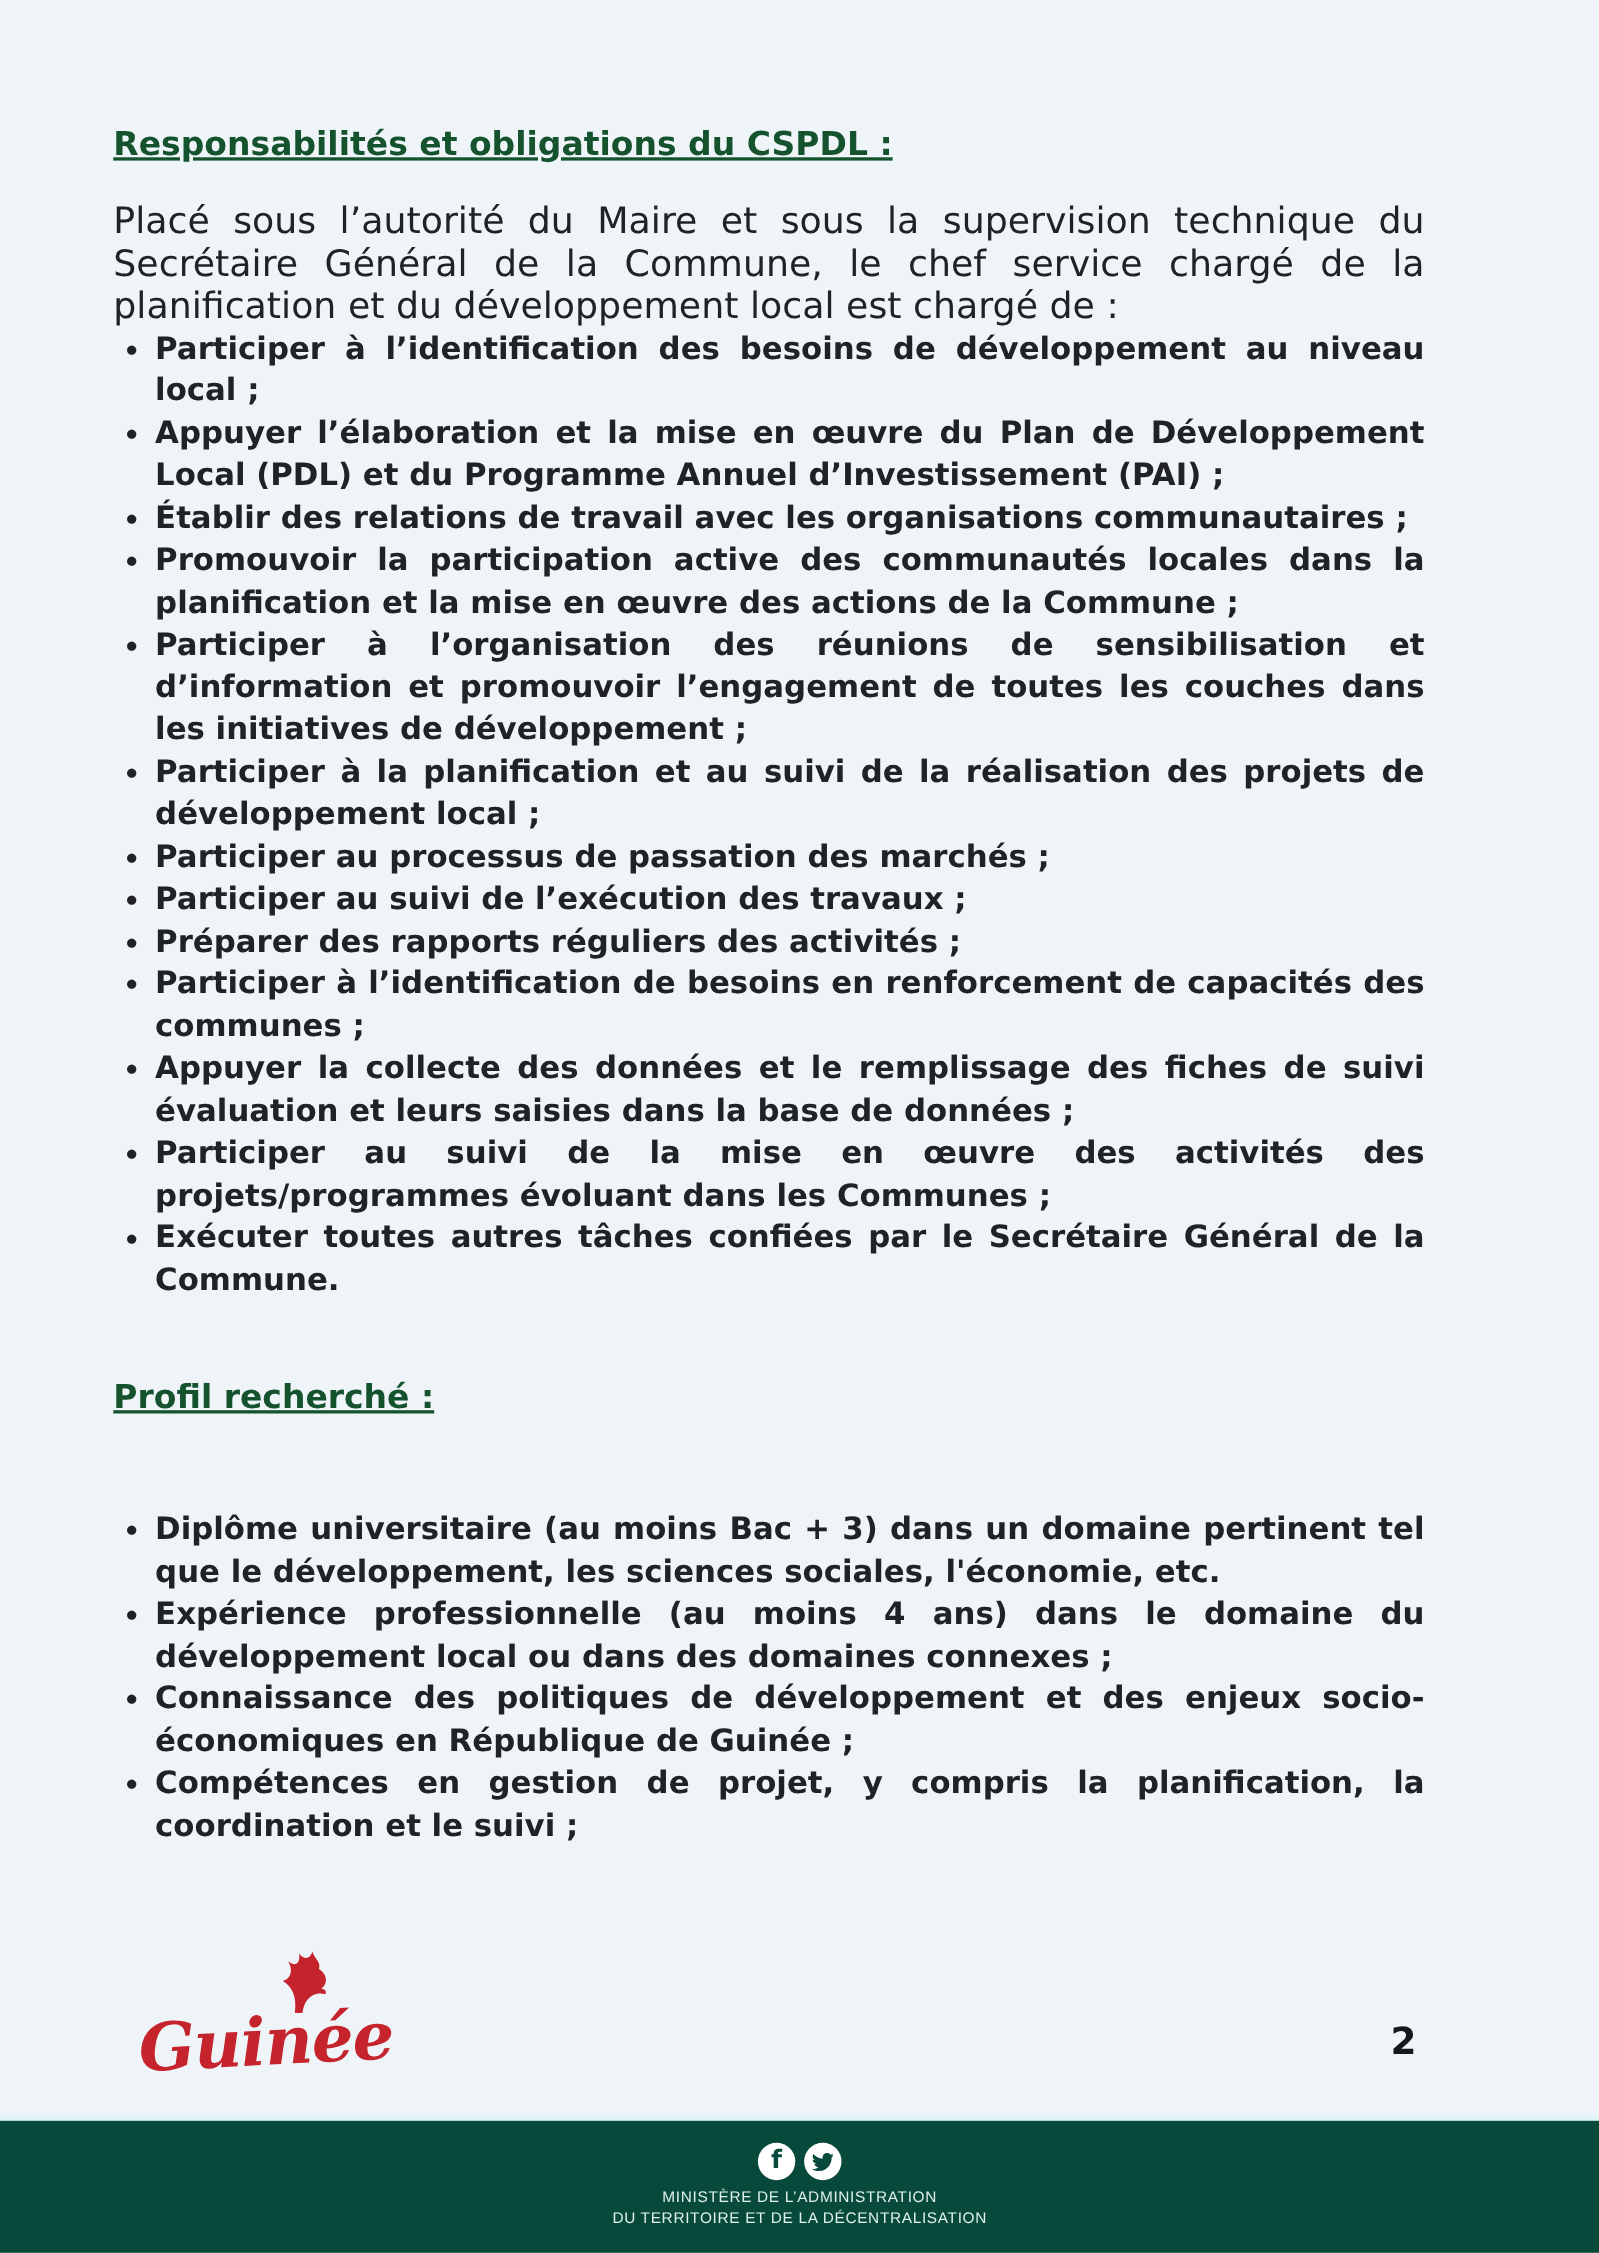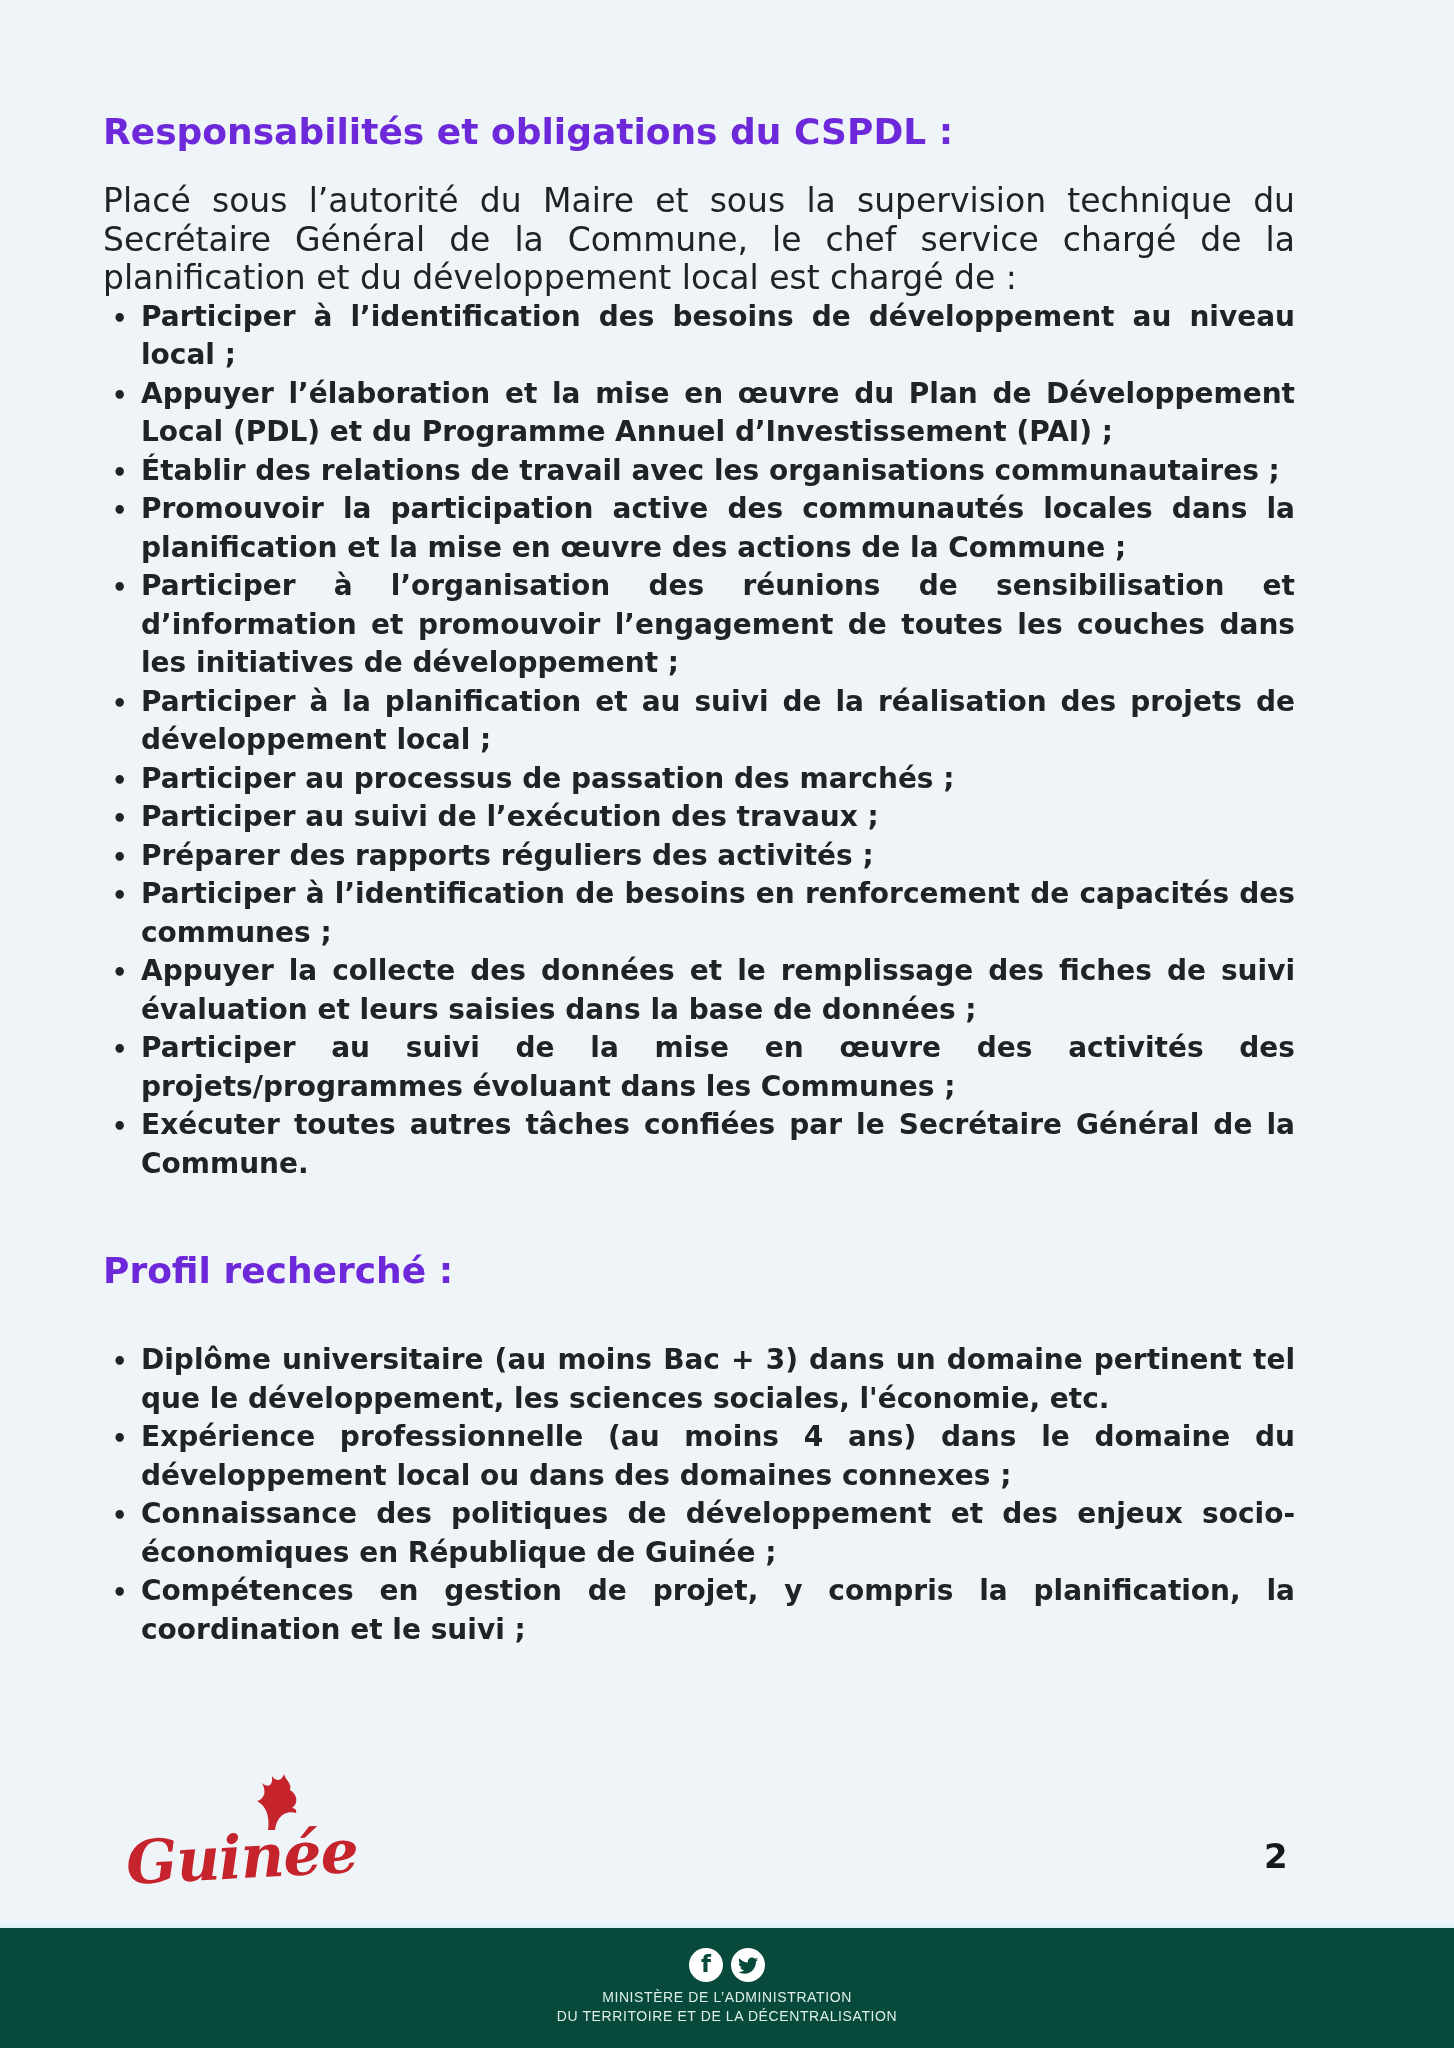--- a/index.html
+++ b/index.html
@@ -11,28 +11,29 @@
     color:#202226;
     position:relative;
     overflow:hidden;
   }
   .content {
     position:absolute;
     left:103px; top:112px;
     width:1192px;
   }
   h1, h2 {
-    font-size:36px;
+    font-size:30px;
     font-weight:700;
-    color:#6d28d9;
+    color:#14532d;
     margin:0;
     line-height:40px;
+    text-decoration:underline;
   }
   h1 { margin-bottom:30px; }
-  h2 { margin-top:68px; margin-bottom:50px; }
+  h2 { margin-top:68px; margin-bottom:80px; }
   .intro {
     margin:0;
     font-size:33px;
     line-height:38.5px;
     text-align:justify;
   }
   ul.doc-list {
     margin:0; padding:0;
     list-style:none;
     font-size:28px;

